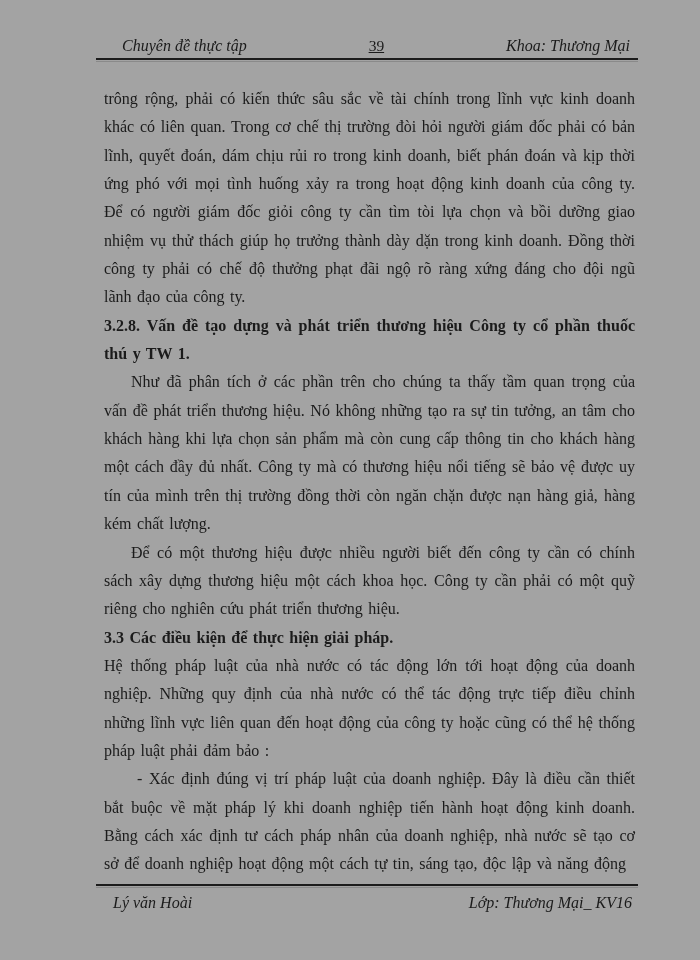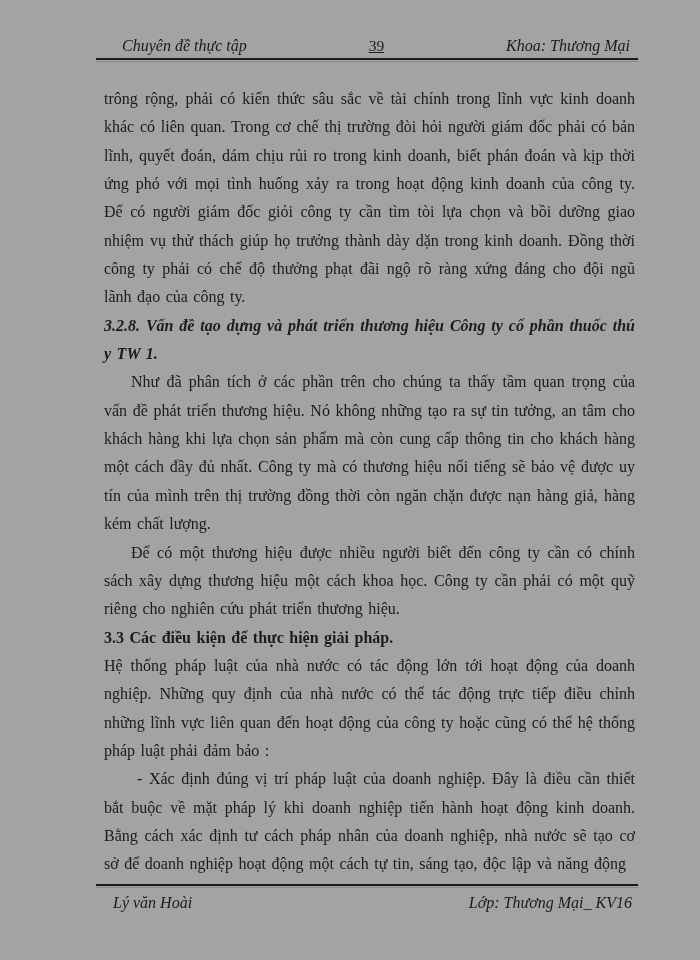--- a/index.html
+++ b/index.html
@@ -62,21 +62,20 @@
   .doc-body p, .doc-body h3 {
     margin: 0;
     padding: 0;
     font-size: inherit;
     line-height: inherit;
   }
   .indent { text-indent: 27px; }
   .indent-dash { text-indent: 33px; }
   .heading-bold-italic {
     font-weight: bold;
-    font-style: italic;
   }
   .heading-bold {
     font-weight: bold;
   }
 
   
   .footer-row {
     position: absolute;
     top: 894px;
     left: 113px;

